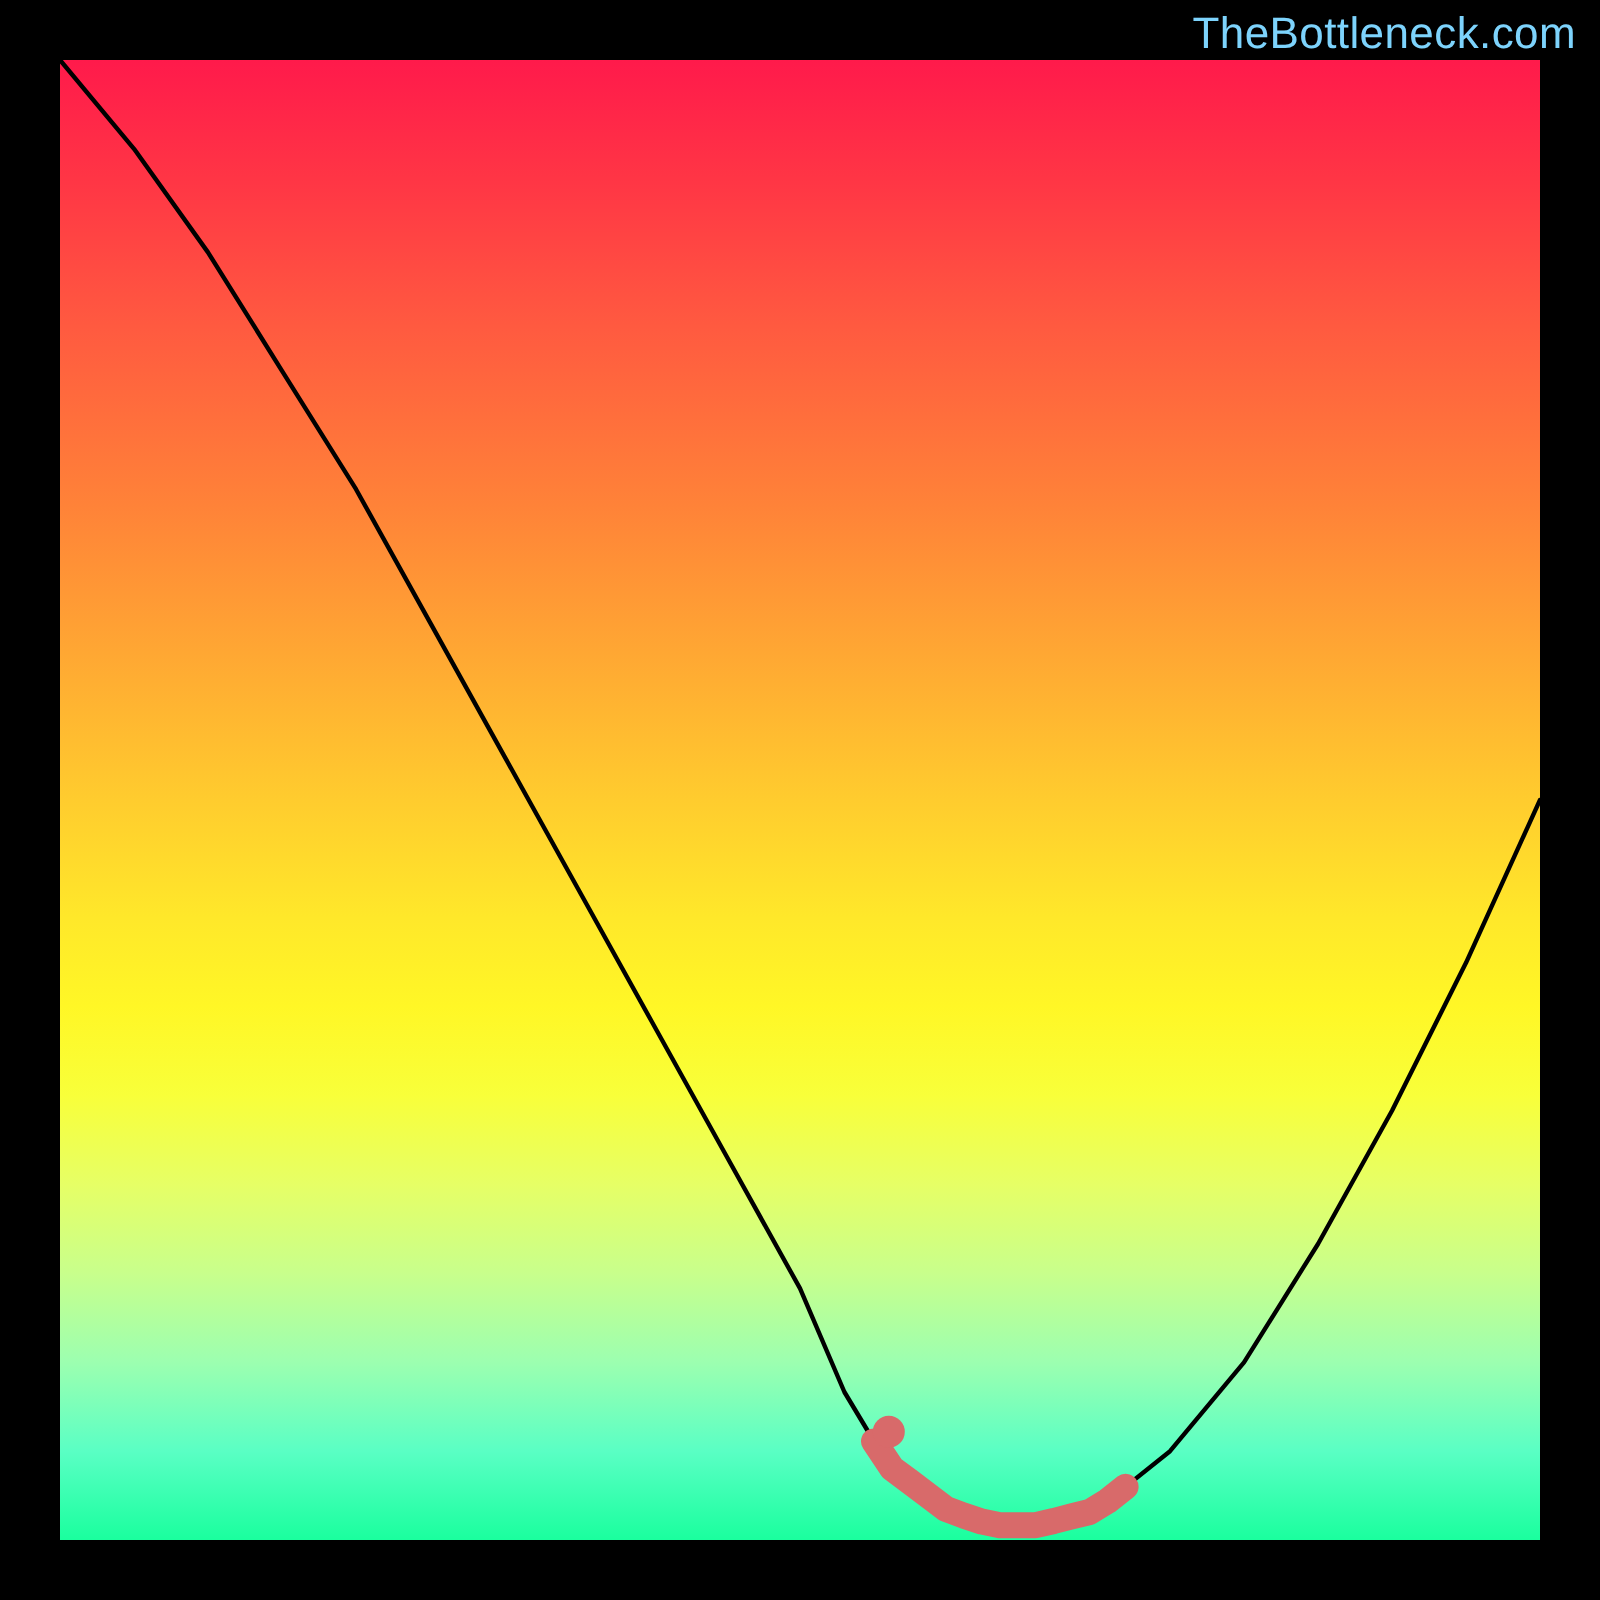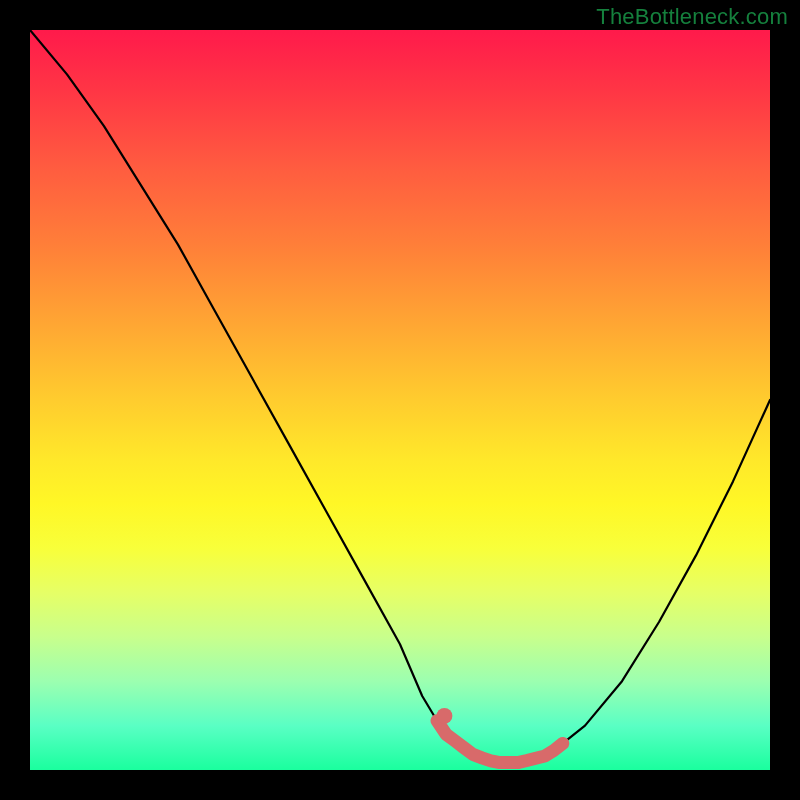--- a/index.html
+++ b/index.html
@@ -14,21 +14,21 @@
   .frame {
     position: relative;
     width: 800px;
     height: 800px;
     background: #000;
   }
   .watermark {
     position: absolute;
     top: 4px;
     right: 12px;
-    color: #15803d;
+    color: #7dd3fc;
     font-size: 22px;
     font-weight: 500;
     letter-spacing: 0.2px;
     z-index: 10;
   }
   .plot-area {
     position: absolute;
     left: 30px;
     top: 30px;
     width: 740px;

